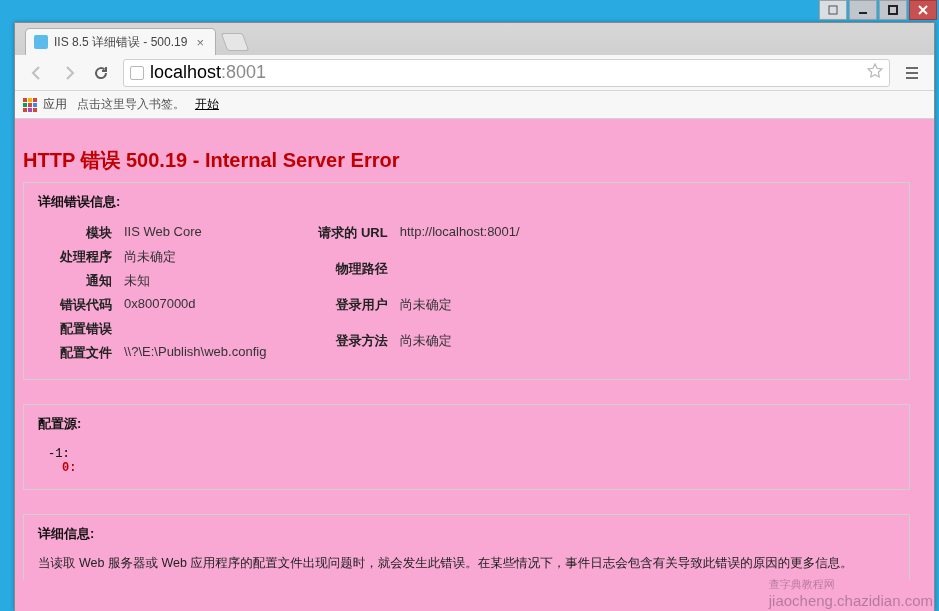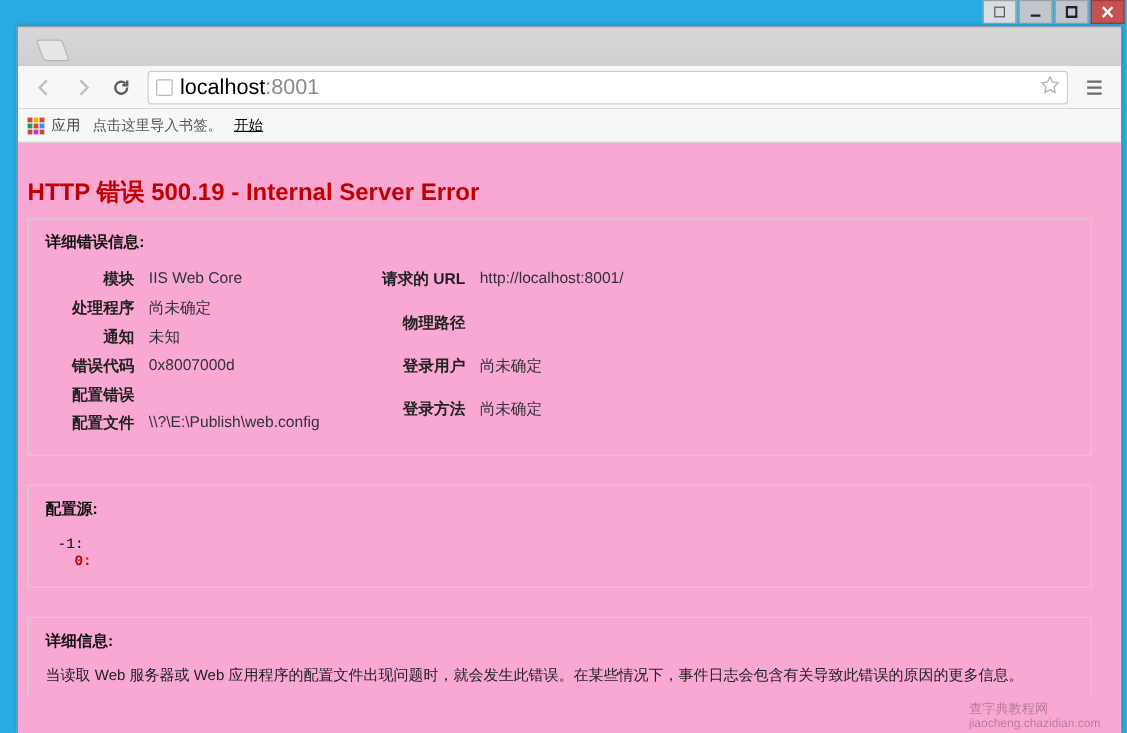--- a/index.html
+++ b/index.html
@@ -193,25 +193,25 @@
     .detail-cols td.val { color:#333; }
     .config-src {
       font-family: "Courier New", monospace;
       font-size:12px;
       padding:4px 0 0 10px;
     }
     .config-src .ln1 { color:#000; }
     .config-src .ln2 { color:#c00000; font-weight:bold; padding-left:14px;}
     .moreinfo-text { font-size:12.5px; color:#222; line-height:1.7;}
     .watermark {
-      position:absolute; right:22px; bottom:2px;
+      position:absolute; right:6px; bottom:2px;
       font-size:11px; color:rgba(0,0,0,.28);
       pointer-events:none;
     }
-    .watermark .w2{font-size:10px; display:block; text-align:right;}
+    .watermark .w2{font-size:15px; display:block; text-align:right;}
   </style>
 </head>
 <body>
 
 <div class="titlebar">
   <div class="winbtn spacer">
     <svg viewBox="0 0 10 10">
         <rect x="1" y="1" width="8" height="8" fill="none" stroke="#555" stroke-width="1"></rect>
       </svg>
   </div>
@@ -229,20 +229,25 @@
     <svg viewBox="0 0 10 10">
         <line x1="1" y1="1" x2="9" y2="9" stroke="#fff" stroke-width="2"></line>
         <line x1="9" y1="1" x2="1" y2="9" stroke="#fff" stroke-width="2"></line>
       </svg>
   </div>
 </div>
 
 <div class="chrome">
 
   <div class="tabstrip">
+    <div class="tab">
+      <span class="favicon"></span>
+      <span class="tab-title">IIS 8.5 详细错误 - 500.19</span>
+      <span class="tab-close">×</span>
+    </div>
     <div class="newtab"></div>
   </div>
 
   <div class="toolbar">
     <div class="nav-icon disabled">
       <svg viewBox="0 0 16 16">
           <path d="M10 2 L4 8 L10 14" fill="none" stroke="currentColor" stroke-width="2"></path>
         </svg>
     </div>
     <div class="nav-icon disabled">

